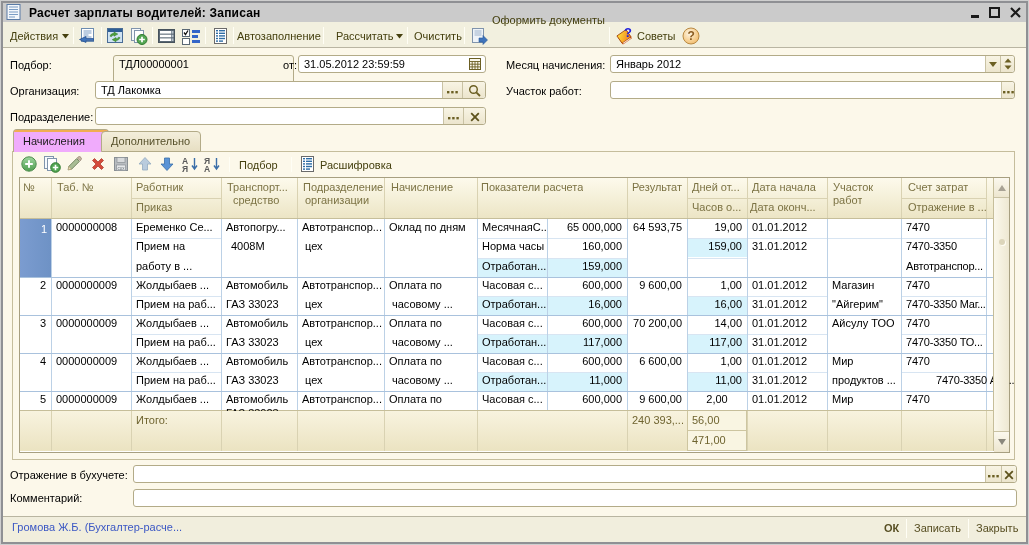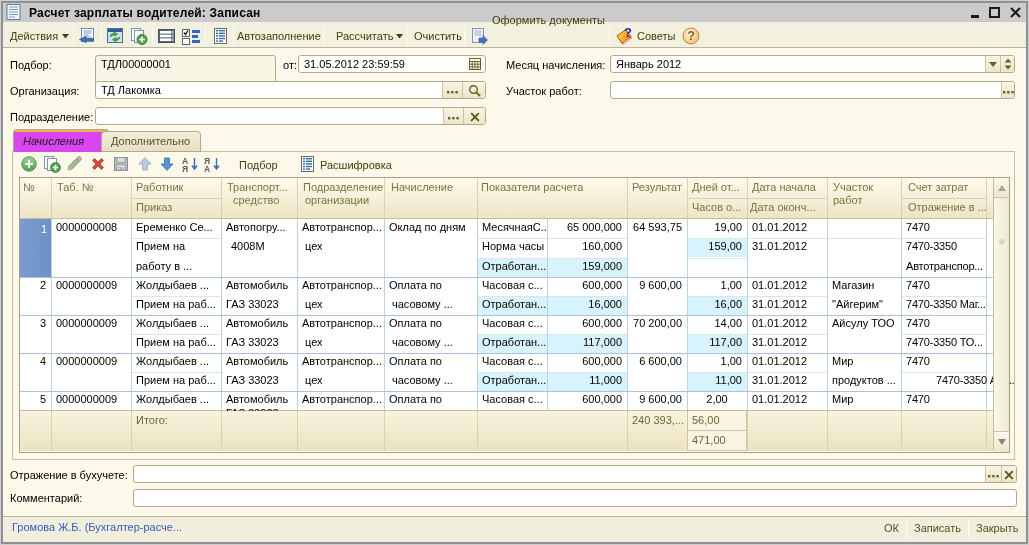--- a/index.html
+++ b/index.html
@@ -131,21 +131,21 @@
 <defs>
       <radialGradient id="gh" cx="0.4" cy="0.35" r="0.8">
 <stop offset="0" stop-color="#fdf4e3"></stop>
         <stop offset="0.6" stop-color="#f6ce8e"></stop>
         <stop offset="1" stop-color="#eeb360"></stop>
       </radialGradient>
     </defs>
 <text x="5.6" y="13.4" font-family="Liberation Sans" font-size="12" font-weight="bold" fill="#8a5c20">?</text>
 </svg>
 <div class="lbl" style="left:10px;top:59px;">Подбор:</div>
-<div class="field" style="left:95px;top:55px;width:181px;height:36px;background:#faf6e6;padding-left:32px;">
+<div class="field" style="left:113px;top:55px;width:181px;height:36px;background:#faf6e6;padding-left:32px;">
 <div class="txt" style="">ТДЛ00000001</div>
 </div>
 <div class="lbl" style="left:283px;top:59px;">от:</div>
 <div class="field" style="left:298px;top:55px;width:188px;height:18px;background:#fff;">
 <div class="txt" style="">31.05.2012 23:59:59</div>
 <svg class="abs" style="right:2px;top:1px" width="15" height="14">
 <rect x="1.5" y="1.5" width="11" height="11" fill="#fbf8ec" stroke="#6b5f23"></rect>
 <path d="M1.5 4.5 H12.5 M4.2 4.5 V12.5 M7 4.5 V12.5 M9.8 4.5 V12.5 M1.5 7.2 H12.5 M1.5 9.9 H12.5" stroke="#6b5f23" stroke-width="0.9" fill="none"></path>
 </svg>
 </div>
@@ -200,21 +200,21 @@
         <rect x="8.4" y="0" width="2.4" height="2.4" fill="#6b5f23"></rect>
       </svg>
     </div>
 <div class="fbtn" style="right:0;width:22px;border-top-right-radius:3px;border-bottom-right-radius:3px;">
 <svg width="10" height="10" style="display:block;margin:4px auto 0">
         <path d="M1.2 1.2 L8.8 8.8 M8.8 1.2 L1.2 8.8" stroke="#5d521c" stroke-width="1.8"></path>
       </svg>
     </div>
 </div>
 <div class="abs" style="left:12px;top:151px;width:1003px;height:309px;border:1px solid #c5bd9c;background:#fcf8ea;"></div>
-<div class="abs" style="left:13px;top:129px;width:96px;height:23px;background:#d946ef;border:1px solid #b3ab88;border-bottom:none;border-radius:4px 4px 0 0;font-style:italic;">
+<div class="abs" style="left:13px;top:129px;width:96px;height:23px;background:#f0abfc;border:1px solid #b3ab88;border-bottom:none;border-radius:4px 4px 0 0;">
 <div style="position:absolute;left:0;top:0;right:0;height:2px;background:#f0ad52;border-radius:4px 4px 0 0;"></div>
 <div style="position:absolute;left:9px;top:5px;color:#1a1a1a;">Начисления</div>
   </div>
 <div class="abs" style="left:14px;top:152px;width:78px;height:1px;background:#fcf8ea;"></div>
 <div class="abs" style="left:101px;top:131px;width:100px;height:21px;background:linear-gradient(#f3eedb,#e7dfc3);border:1px solid #b3ab88;border-radius:4px 4px 0 0;">
 <div style="position:absolute;left:9px;top:3px;color:#56502a;">Дополнительно</div>
   </div>
 <svg class="abs" style="left:21px;top:156px" width="17" height="17">
 <circle cx="8" cy="8" r="7.2" fill="url(#gp)" stroke="#4e8c4e"></circle>
 <defs>
@@ -527,16 +527,16 @@
 <svg width="10" height="10" style="display:block;margin:4px auto 0">
         <path d="M1.2 1.2 L8.8 8.8 M8.8 1.2 L1.2 8.8" stroke="#5d521c" stroke-width="1.8"></path>
       </svg>
     </div>
 </div>
 <div class="lbl" style="left:10px;top:492px;">Комментарий:</div>
 <div class="field" style="left:133px;top:489px;width:884px;height:18px;background:#fff;">
 </div>
 <div class="abs" style="left:3px;top:516px;width:1023px;height:26px;background:#f1eedd;border-top:1px solid #b9b5a1;"></div>
 <div class="lbl" style="left:12px;top:521px;color:#3b57c4;">Громова Ж.Б. (Бухгалтер-расче...</div>
-<div class="lbl" style="left:884px;top:522px;color:#574e22;font-weight:normal;text-align:center;">ОК</div>
+<div class="lbl" style="left:884px;top:522px;color:#574e22;font-weight:bold;text-align:center;">ОК</div>
 <div class="sep" style="left:906px;top:519px;height:19px;"></div>
 <div class="lbl" style="left:914px;top:522px;color:#574e22;">Записать</div>
 <div class="sep" style="left:968px;top:519px;height:19px;"></div>
 <div class="lbl" style="left:976px;top:522px;color:#574e22;">Закрыть</div>
 </body></html>

